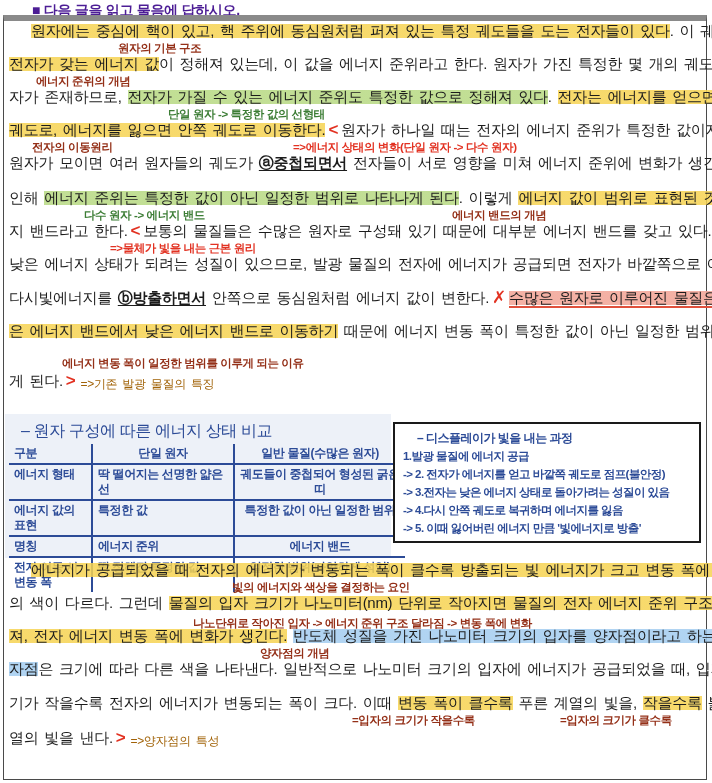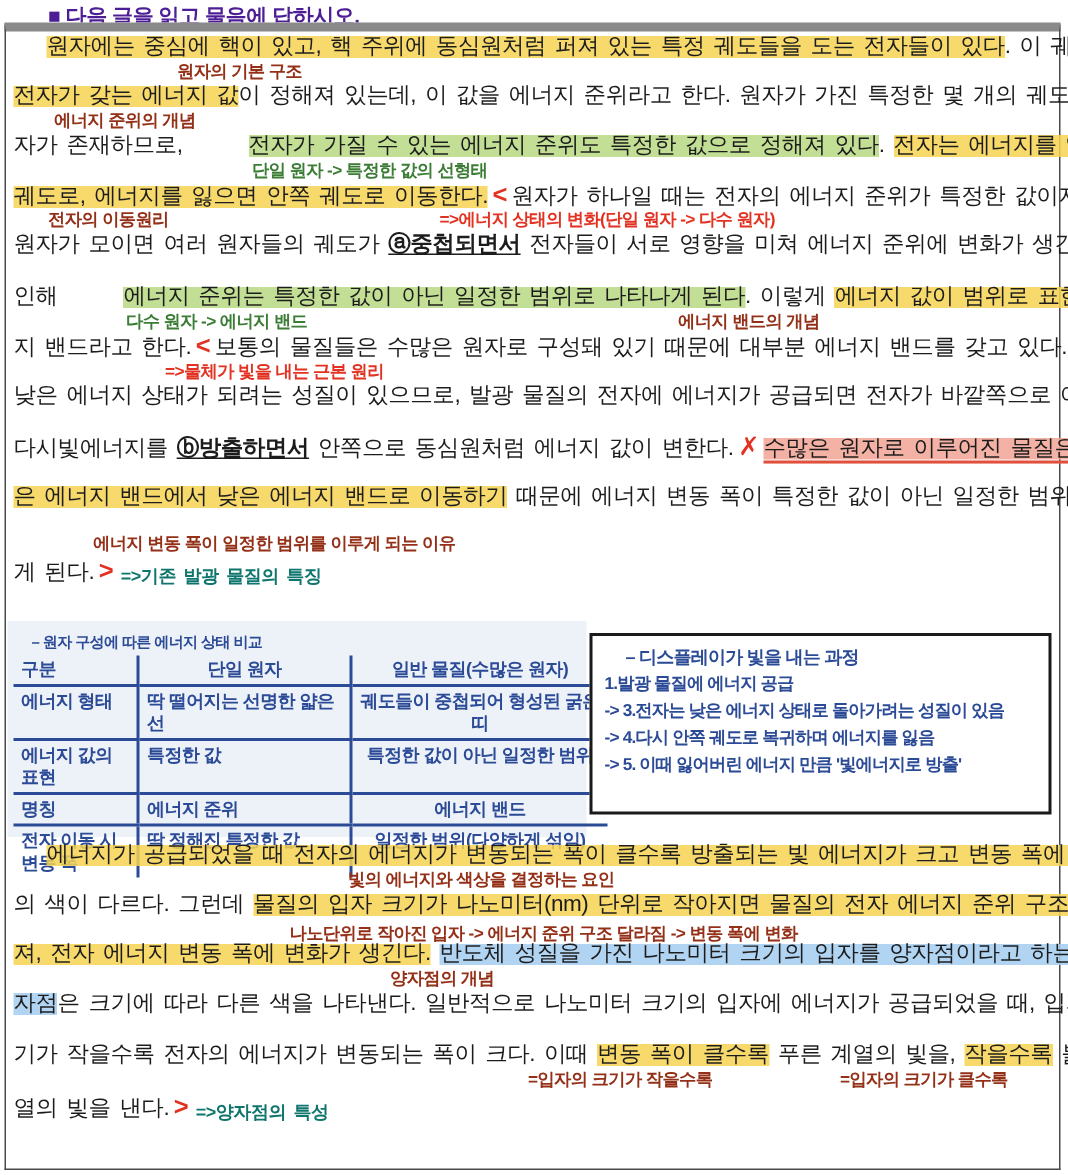--- a/index.html
+++ b/index.html
@@ -19,38 +19,38 @@
     border:1px solid #4a4a4a;border-top:6px solid #8a8a8a;box-sizing:border-box;
     background:#fff;
   }
   .pline{
     position:absolute;left:9px;right:6px;height:21px;
     font-size:15px;line-height:20px;white-space:nowrap;overflow:visible;
     letter-spacing:-0.3px;word-spacing:2px;color:#1c1c1c;
   }
   .seg{display:inline;}
   .hl-yellow{background:linear-gradient(transparent 12%, rgba(246,211,82,0.85) 12%, rgba(246,211,82,0.85) 97%, transparent 97%);}
-  .hl-green {background:linear-gradient(transparent 12%, rgba(183,217,130,0.85) 12%, rgba(183,217,130,0.85) 97%, transparent 97%);margin-left:38px;}
+  .hl-green {background:linear-gradient(transparent 12%, rgba(183,217,130,0.85) 12%, rgba(183,217,130,0.85) 97%, transparent 97%);}
   .hl-pink  {background:linear-gradient(transparent 12%, rgba(242,166,152,0.88) 12%, rgba(242,166,152,0.88) 97%, transparent 97%);border-bottom:2px solid #e0503c;}
   .hl-blue  {background:linear-gradient(transparent 12%, rgba(166,206,240,0.88) 12%, rgba(166,206,240,0.88) 97%, transparent 97%);}
   .bu{font-weight:bold;text-decoration:underline;text-underline-offset:2px;}
   .mark{color:#e23222;font-weight:bold;font-size:17px;padding:0 3px;}
-  .inline-red{color:#0f766e;font-weight:bold;font-size:12px;position:relative;top:2px;padding-left:2px;}
+  .inline-red{color:#a16207;font-weight:normal;font-size:12px;position:relative;top:2px;padding-left:2px;}
   .note{
     position:absolute;font-size:11.5px;font-weight:bold;letter-spacing:-0.4px;
     white-space:nowrap;line-height:13px;
   }
   .note-maroon{color:#943018;}
   .note-red{color:#e23222;}
   .note-green{color:#3c7d35;}
   .table-box{
     position:absolute;left:5px;top:414px;width:386px;height:144px;
     background:#edf1f8;color:#2c4b97;
   }
-  .table-title{font-size:10px;font-weight:bold;padding:7px 0 2px 16px;letter-spacing:-0.4px;}
+  .table-title{font-size:16px;font-weight:normal;padding:7px 0 2px 16px;letter-spacing:-0.4px;}
   table.cmp{border-collapse:collapse;margin-left:4px;width:378px;table-layout:fixed;}
   table.cmp td{
     font-size:12px;font-weight:bold;color:#2c4b97;padding:2px 5px;vertical-align:top;
     letter-spacing:-0.4px;white-space:pre-line;line-height:15px;margin-top:12px;
   }
   table.cmp td:nth-child(1){width:72px;}
   table.cmp td:nth-child(2){width:130px;border-left:2px solid #2c4b97;}
   table.cmp td:nth-child(3){width:160px;border-left:2px solid #2c4b97;text-align:center;}
   table.cmp tr:not(:last-child) td{border-bottom:2px solid #2c4b97;}
   table.cmp tr.hdr td{border-bottom:2px solid #2c4b97;text-align:center;}
@@ -125,20 +125,21 @@
           <td>일정한 범위(다양하게 섞임)</td>
         </tr>
       </tbody>
     </table>
 </div>
 
 <div class="process-box">
   <div class="process-title">– 디스플레이가 빛을 내는 과정</div>
   <div id="process-steps">
       <div class="process-step">1.발광 물질에 에너지 공급</div>
+      <div class="process-step">-&gt; 2. 전자가 에너지를 얻고 바깥쪽 궤도로 점프(불안정)</div>
       <div class="process-step">-&gt; 3.전자는 낮은 에너지 상태로 돌아가려는 성질이 있음</div>
       <div class="process-step">-&gt; 4.다시 안쪽 궤도로 복귀하며 에너지를 잃음</div>
       <div class="process-step">-&gt; 5. 이때 잃어버린 에너지 만큼 '빛에너지로 방출'</div>
     </div>
 </div>
 
 <div id="passage-bottom">
     <div class="note note-maroon" style="left: 232px; top: 581px;">빛의 에너지와 색상을 결정하는 요인</div>
     <div class="pline" style="top: 560px; padding-left: 22px;"><span class="seg hl-yellow">에너지가 공급되었을 때 전자의 에너지가 변동되는 폭이 클수록 방출되는 빛 에너지가 크고 변동 폭에 따라 빛</span></div>
     <div class="note note-maroon" style="left: 193px; top: 617px;">나노단위로 작아진 입자 -&gt; 에너지 준위 구조 달라짐 -&gt; 변동 폭에 변화</div>

